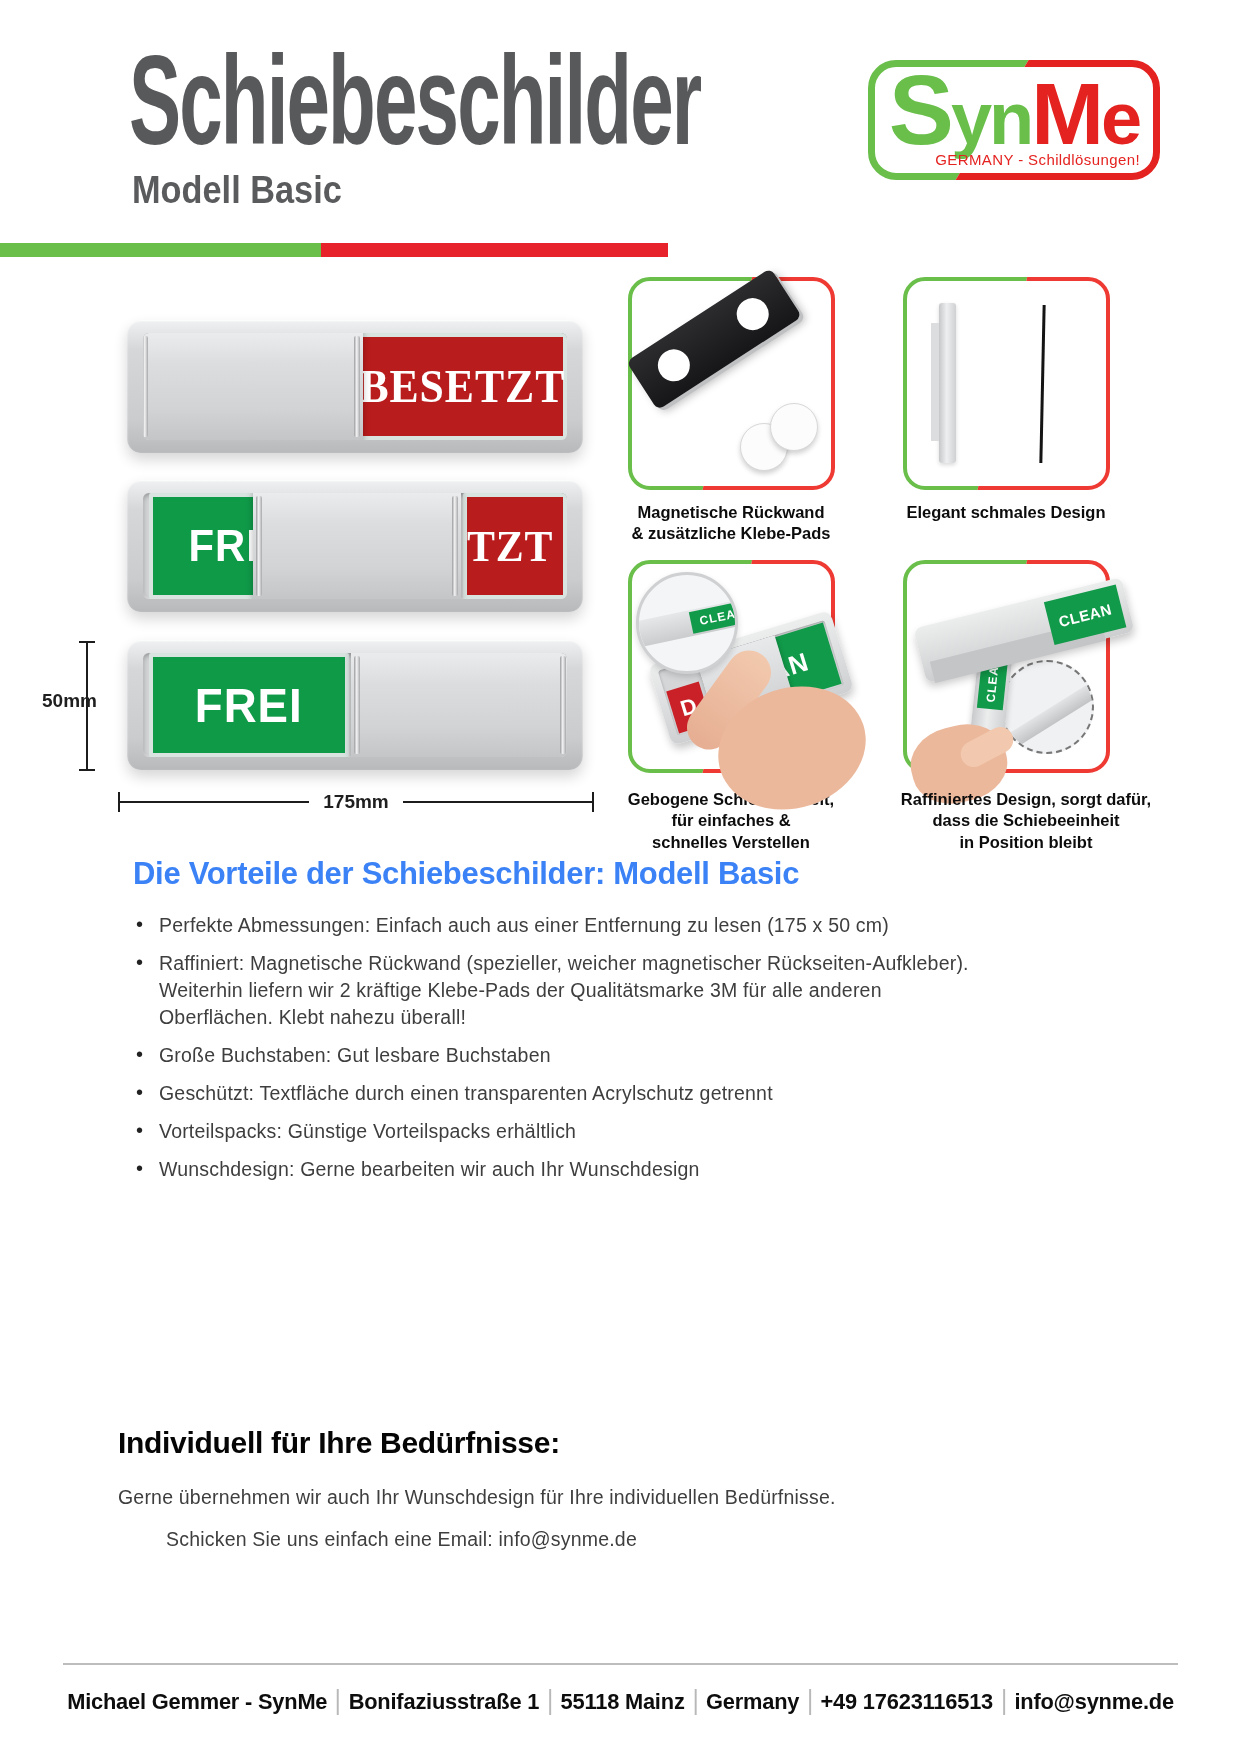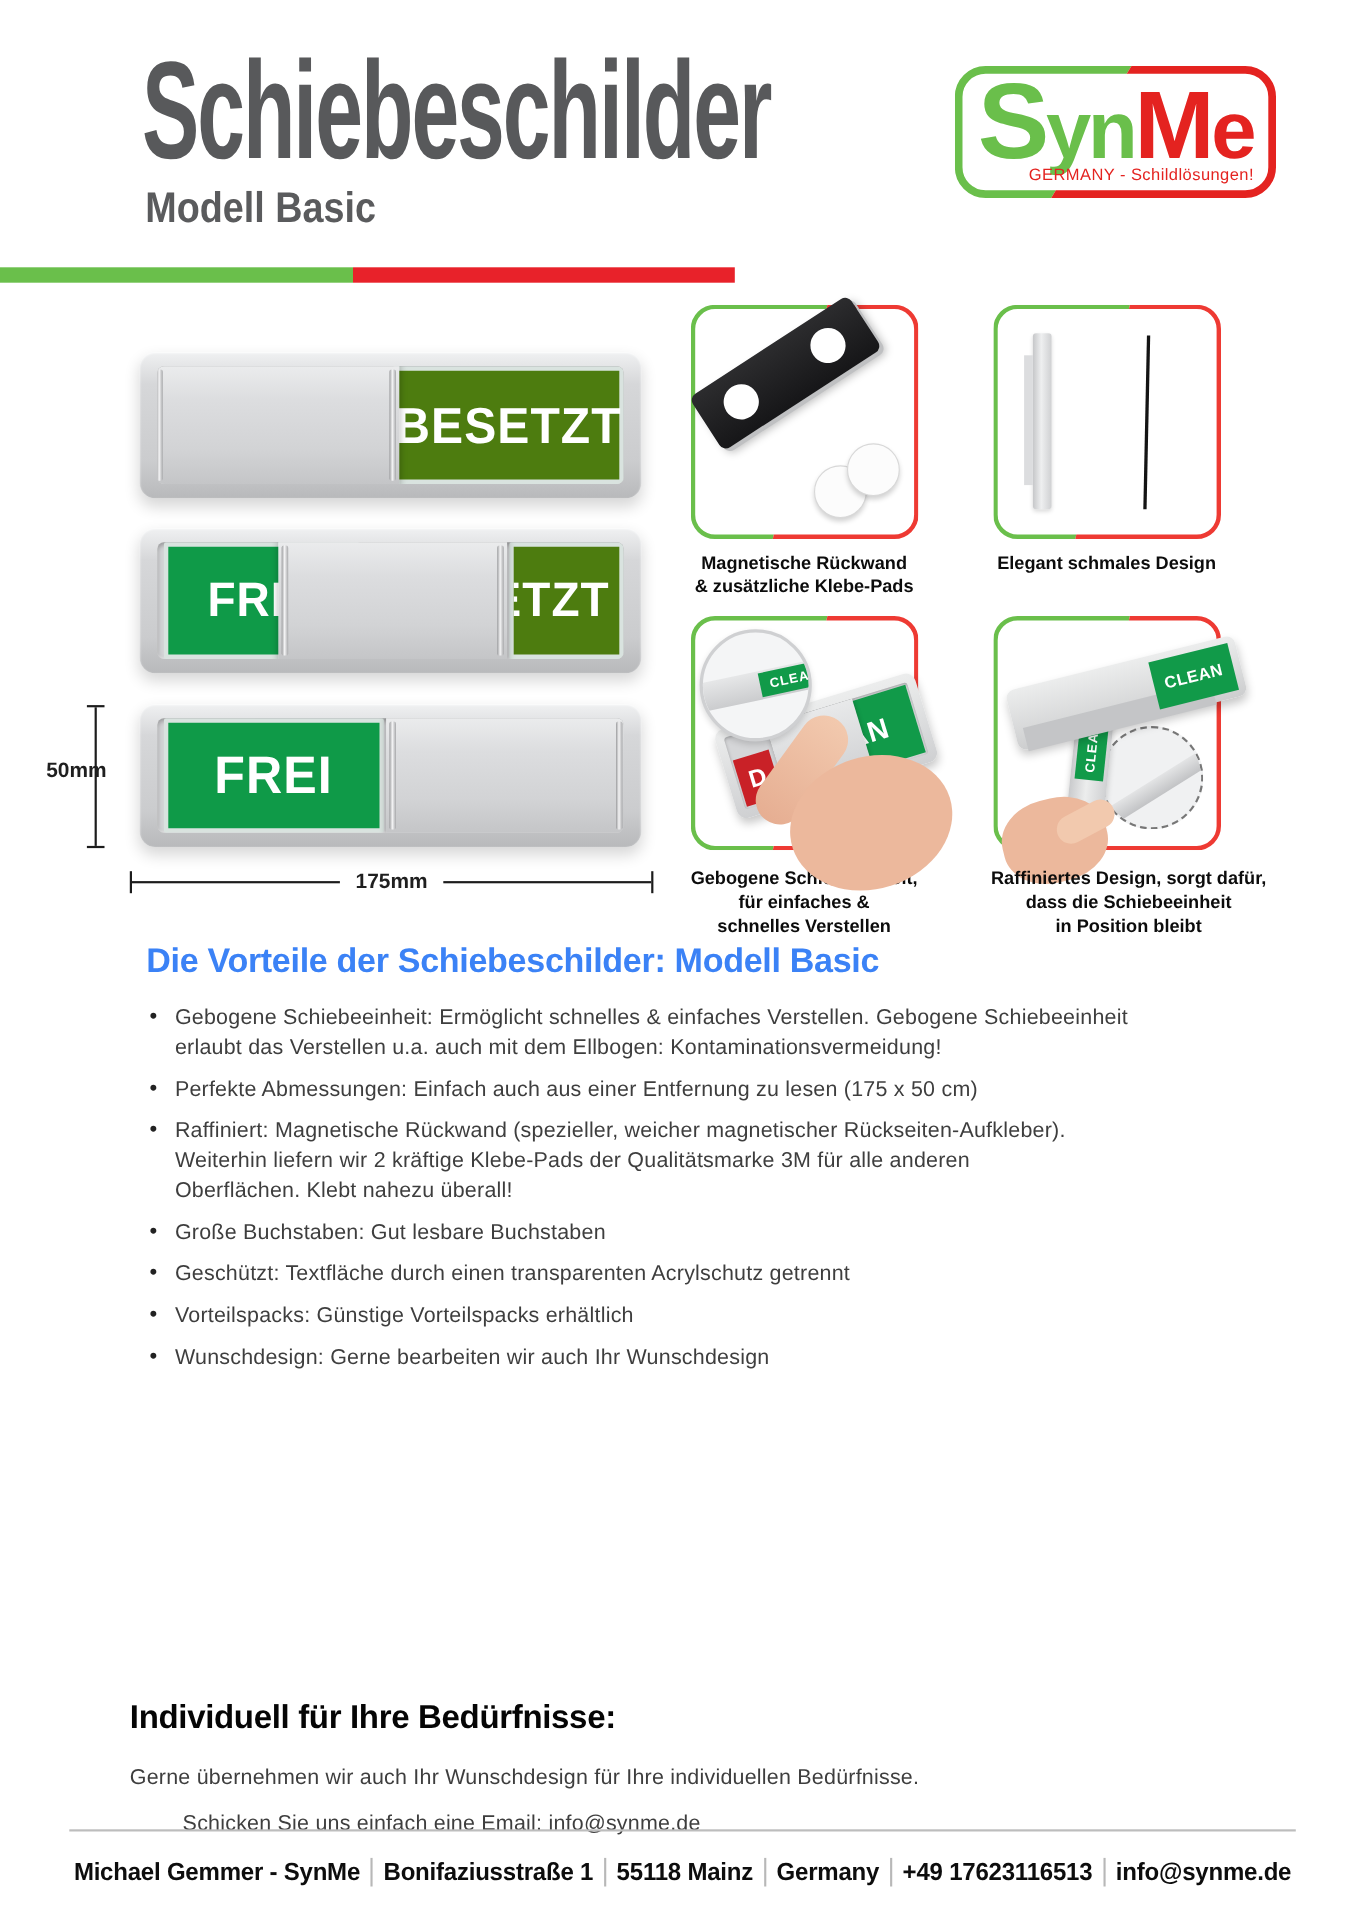--- a/index.html
+++ b/index.html
@@ -28,21 +28,21 @@
 
   
   .sign{position:absolute;left:127px;width:456px;border-radius:14px;
     background:linear-gradient(180deg,#f0f1f2,#d6d7d9 22%,#cbccce 75%,#b8b9bb);
     box-shadow:0 7px 14px rgba(0,0,0,0.16), inset 0 1px 2px #ffffff;}
   .sign-window{position:absolute;left:16px;right:16px;top:13px;bottom:13px;
     background:#d2d3d5;border-radius:6px;overflow:hidden;
     box-shadow:inset 0 2px 5px rgba(0,0,0,0.30), inset 0 -1px 2px rgba(255,255,255,0.6);}
   .opening{position:absolute;top:0;bottom:0;display:flex;align-items:center;justify-content:center;
     box-sizing:border-box;border:4px solid #d9e3df;border-radius:2px;z-index:1;}
-  .opening.redp{background:#4d7c0f;}
+  .opening.redp{background:#b91c1c;font-family:Liberation Serif, serif;}
   .opening.greenp{background:#0f9a48;}
   .sign-label{font-weight:700;color:#ffffff;letter-spacing:1px;white-space:nowrap;
     transform:scaleX(0.95);}
   .slider-plate{position:absolute;top:-3px;bottom:-3px;z-index:2;border-radius:2px;
     background:linear-gradient(180deg,#ecedee,#dcddDF 30%,#d2d3d5 70%,#c3c4c6);
     box-shadow:0 0 7px rgba(0,0,0,0.28);}
   .slider-plate::before,.slider-plate::after{content:"";position:absolute;top:6px;bottom:6px;width:6px;
     background:linear-gradient(90deg,#9b9c9e,#f4f4f5 45%,#a7a8aa);border-radius:2px;}
   .slider-plate::before{left:3px;}
   .slider-plate::after{right:3px;}
@@ -161,21 +161,21 @@
   
   .advantages{position:absolute;left:133px;top:856px;width:1010px;}
   .adv-heading{margin:0;font-size:31px;font-weight:800;color:#3b82f6;letter-spacing:-0.3px;white-space:nowrap;}
   .bullet-list{list-style:none;margin:20px 0 0 0;padding:0;}
   .bullet-list li{position:relative;padding-left:26px;margin-bottom:11px;font-size:19.5px;line-height:27px;
     color:#3e3e3e;letter-spacing:0.2px;white-space:pre-line;}
   .bullet-list li::before{content:"\2022";position:absolute;left:3px;top:-1px;color:#222;font-size:20px;}
 
   .section{position:absolute;left:118px;width:1010px;}
   #applications{top:1343px;}
-  #individual{top:1545px;}
+  #individual{top:1426px;}
   .sec-heading{margin:0;font-size:30px;font-weight:800;color:#050505;letter-spacing:-0.3px;white-space:nowrap;}
   .sec-line{margin:0;font-size:19.5px;line-height:27px;color:#3e3e3e;letter-spacing:0.2px;white-space:nowrap;}
   #applications .sec-line.l1{margin-top:26px;}
   #applications .sec-line.l2{margin-top:15px;}
   #individual .sec-line.l1{margin-top:24px;}
   #individual .sec-line.l2{margin-top:15px;margin-left:48px;}
 
   
   .footer-rule{position:absolute;left:63px;right:63px;top:1663px;height:2px;background:#bdbdbd;}
   .footer{position:absolute;left:0;right:0;top:1689px;display:flex;align-items:center;justify-content:center;
@@ -308,22 +308,20 @@
       <div class="thumb"></div>
     </div>
   </div>
   <div class="fcap" id="fcap4">Raffiniertes Design, sorgt dafür,
 dass die Schiebeeinheit
 in Position bleibt</div>
 
   <div class="advantages">
     <h2 class="adv-heading">Die Vorteile der Schiebeschilder: Modell Basic</h2>
     <ul class="bullet-list">
-      <li>Gebogene Schiebeeinheit: Ermöglicht schnelles &amp; einfaches Verstellen. Gebogene Schiebeeinheit
-erlaubt das Verstellen u.a. auch mit dem Ellbogen: Kontaminationsvermeidung!</li>
       <li>Perfekte Abmessungen: Einfach auch aus einer Entfernung zu lesen (175 x 50 cm)</li>
       <li>Raffiniert: Magnetische Rückwand (spezieller, weicher magnetischer Rückseiten-Aufkleber).
 Weiterhin liefern wir 2 kräftige Klebe-Pads der Qualitätsmarke 3M für alle anderen
 Oberflächen. Klebt nahezu überall!</li>
       <li>Große Buchstaben: Gut lesbare Buchstaben</li>
       <li>Geschützt: Textfläche durch einen transparenten Acrylschutz getrennt</li>
       <li>Vorteilspacks: Günstige Vorteilspacks erhältlich</li>
       <li>Wunschdesign: Gerne bearbeiten wir auch Ihr Wunschdesign</li>
     </ul>
   </div>

